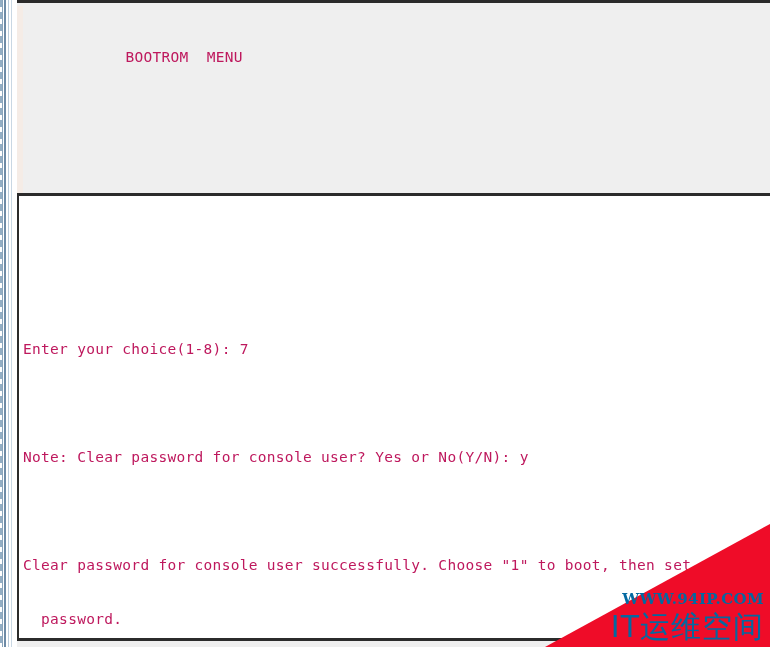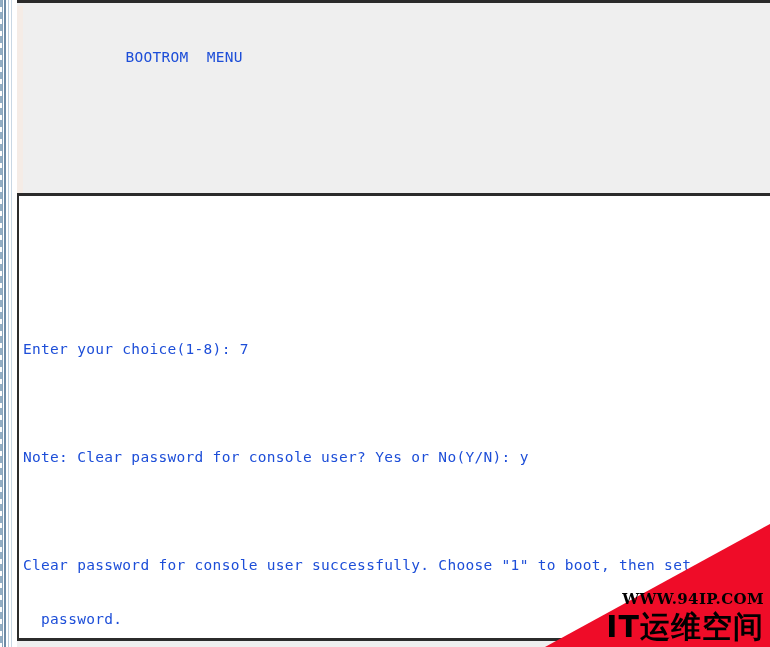--- a/index.html
+++ b/index.html
@@ -80,21 +80,21 @@
     left: 17px; top: 641px;
     width: 753px; height: 6px;
     background: #efefef;
   }
 
   
   .term {
     font-family: "DejaVu Sans Mono", "Liberation Mono", monospace;
     font-size: 14.5px;
     line-height: 18px;
-    color: #1d4ed8;
+    color: #be185d;
     white-space: pre;
     letter-spacing: 0.3px;
   }
   .outer-console .term { padding: 5px 0 0 0; }
   .inner-window .term { padding: 0; }
 
   .line { white-space: pre; display: block; height: 18px; }
   .line.blank { height: 18px; }
   .menu-title { padding-left: 7.2em; }
   .menu-item  { padding-left: 3.4em; }
@@ -111,34 +111,34 @@
   }
   .wm-tri {
     position: absolute;
     left: 0; top: 0;
     width: 770px; height: 647px;
   }
   .wm-text {
     position: absolute;
     right: 6px;
     text-align: right;
-    color: #000000;
+    color: #0369a1;
     line-height: 1;
   }
   .wm-url {
     top: 592px;
     font-family: "DejaVu Serif", "Liberation Serif", serif;
     font-weight: bold;
     font-size: 15px;
     letter-spacing: 0.4px;
   }
   .wm-cn {
     top: 612px;
     font-family: "DejaVu Sans", "Liberation Sans", sans-serif;
-    font-weight: bold;
+    font-weight: normal;
     font-size: 30px;
     letter-spacing: 1px;
   }
 </style>
 </head>
 <body>
 
 <div id="screen">
 
   <div class="left-strip">

